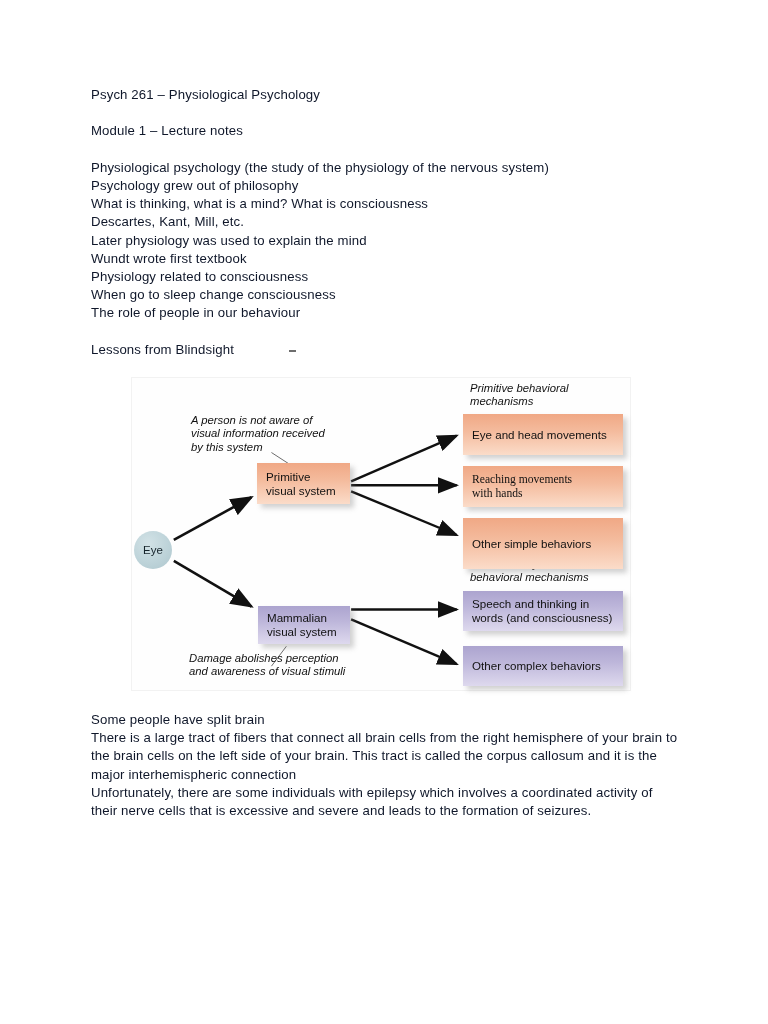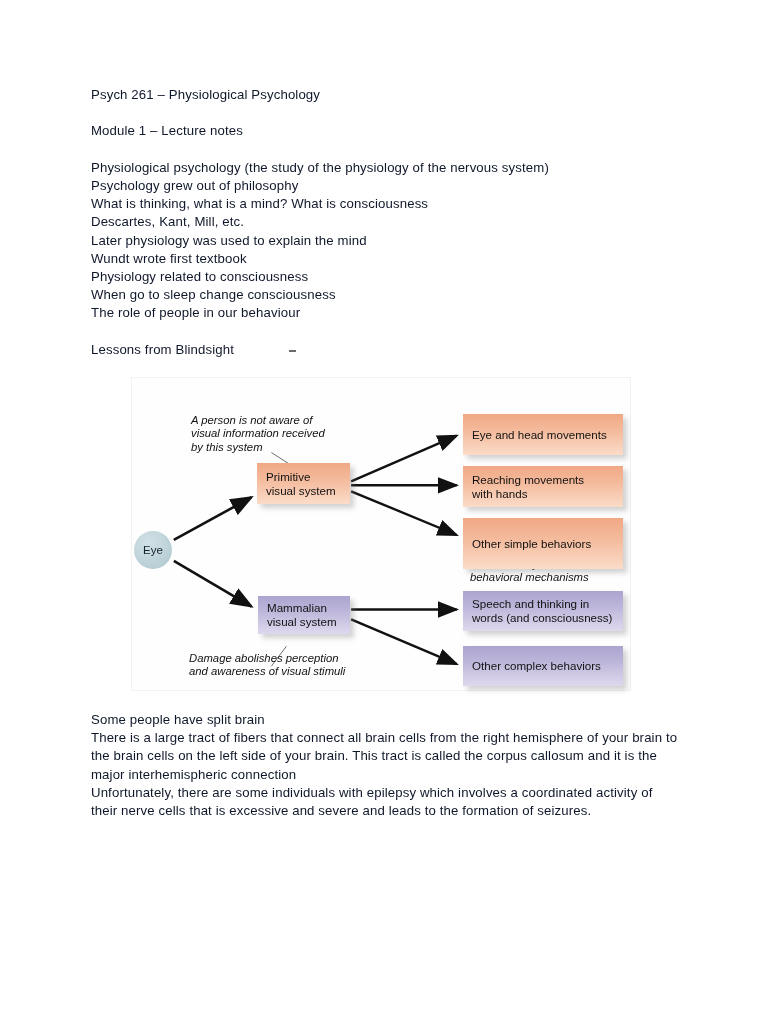--- a/index.html
+++ b/index.html
@@ -87,21 +87,21 @@
   }
 
   .node-primitive {
     left: 125px;
     top: 85px;
     width: 93px;
     height: 41px;
   }
   .node-mammalian {
     left: 126px;
-    top: 218px;
+    top: 228px;
     width: 92px;
     height: 38px;
   }
 
   .out {
     left: 331px;
     width: 160px;
   }
   .out-1 { top: 36px;  height: 41px; }
   .out-2 { top: 88px;  height: 41px; }
@@ -194,25 +194,27 @@
 visual system</div>
       <div class="box purple node-mammalian" style="white-space: pre-line;">Mammalian
 visual system</div>
 
       <div class="annot annot-primitive" style="white-space: pre-line;">A person is not aware of
 visual information received
 by this system</div>
       <div class="annot annot-damage" style="white-space: pre-line;">Damage abolishes perception
 and awareness of visual stimuli</div>
 
+      <div class="annot cap-primitive" style="white-space: pre-line;">Primitive behavioral
+mechanisms</div>
       <div class="annot cap-complex" style="white-space: pre-line;">More recently evolved
 behavioral mechanisms</div>
 
       <div class="box orange out out-1">Eye and head movements</div>
-      <div class="box orange out out-2" style="white-space: pre-line;">Reaching movements
+      <div class="box orange out out-2" style="white-space: pre-line; font-family: Liberation Serif, serif;">Reaching movements
 with hands</div>
       <div class="box orange out out-3">Other simple behaviors</div>
 
       <div class="box purple out out-4" style="white-space: pre-line;">Speech and thinking in
 words (and consciousness)</div>
       <div class="box purple out out-5">Other complex behaviors</div>
 
     </div>
   </div>
 

